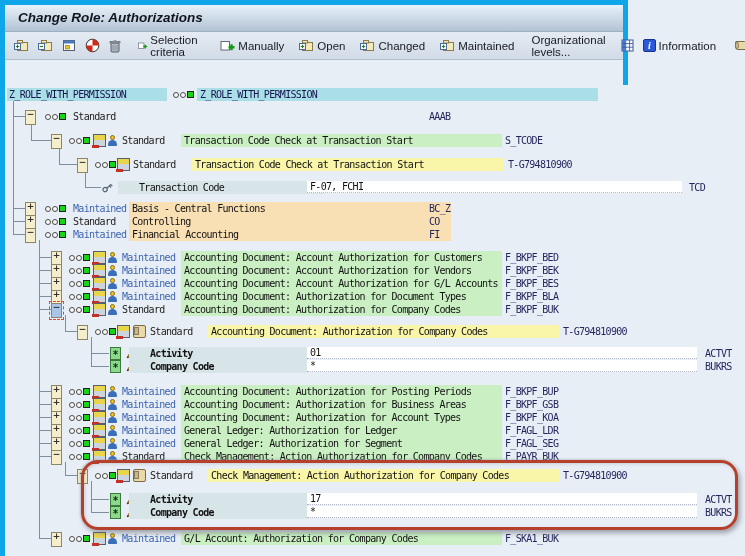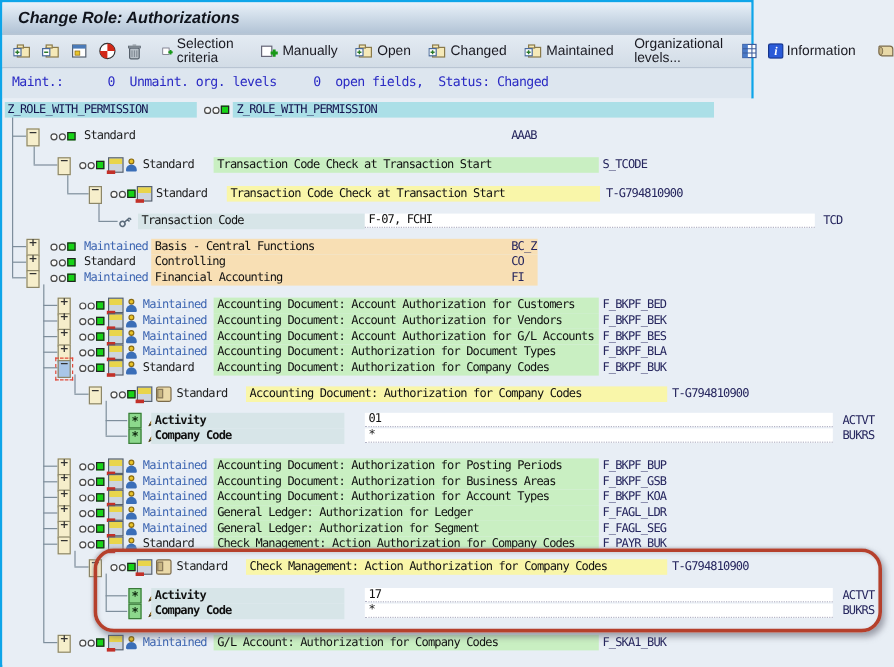--- a/index.html
+++ b/index.html
@@ -2,21 +2,21 @@
 <html><head>
 <meta charset="utf-8">
 <style>
   :root{
     --cy:#abdfe7; --or:#f8dfb4; --gr:#c9efc2; --ye:#f9f6a9; --lb:#d7e5e8;
     --line:#7e8e9c; --codecol:#26265e;
   }
   *{margin:0;padding:0;box-sizing:content-box;}
   html,body{width:745px;height:556px;overflow:hidden;background:#e8eef5;
     font-family:"Liberation Sans",sans-serif;}
-  #app{position:relative;width:628px;height:556px;border:2px solid #0ea5e9;box-sizing:border-box;}
+  #app{position:relative;width:628px;height:556px;border:5px solid #0ea5e9;box-sizing:border-box;}
 
   
   .titlebar{position:absolute;left:0;top:0;width:100%;height:26px;
     background:linear-gradient(#e9f1f9,#c2d1e0 70%,#b2c3d5);
     border-bottom:1px solid #9db0c2;}
   .titlebar .ttl{position:absolute;left:13px;top:5px;font:italic bold 13.5px "Liberation Sans",sans-serif;color:#10141c;}
 
   
   .toolbar{position:absolute;left:0;top:27px;width:100%;height:27px;
     background:linear-gradient(#e4ebf3,#d2dce6);
@@ -33,21 +33,21 @@
 
   
   .tree{position:absolute;left:0;top:80px;width:745px;height:476px;background:#e8eef5;
     font:10px/13px "DejaVu Sans Mono",monospace;letter-spacing:-0.7px;color:#111;}
   .row{position:absolute;left:0;height:13px;width:745px;}
   .row span{position:absolute;top:0;height:13px;line-height:13px;white-space:nowrap;}
   .desc{padding-left:3px;}
   .code{color:var(--codecol);}
   .status{color:#1c1c1c;}
   .status.m{color:#3e66b2;}
-  .lbl{padding-left:3px;}
+  .lbl{padding-left:21px;}
 
   
   .exp{width:9px;height:9px;top:2px;border:1px solid #8c8668;background:#f6eecb;
     text-align:center;color:#333;}
   .exp::before{position:absolute;left:0;top:-2px;width:9px;text-align:center;
     font:bold 9px "DejaVu Sans",sans-serif;letter-spacing:0;}
   .exp.p::before{content:"+";}
   .exp.m::before{content:"\2212";}
   .exp.sel{background:#a9c6e8;outline:1px dashed #e04838;outline-offset:1px;}
 
@@ -242,23 +242,20 @@
     </span>
     <span class="tbtn mlC">
       <svg width="15" height="13" viewBox="0 0 15 13">
           <path d="M3 2.5h8.5a2.5 2.5 0 0 1 2.5 2.5v5.5H5A2.5 2.5 0 0 1 2.5 8V3Z" fill="#e8d9a8" stroke="#7a6a4a"></path>
           <ellipse cx="4" cy="6.5" rx="1.6" ry="3.2" fill="#c8b684" stroke="#7a6a4a" stroke-width="0.7"></ellipse>
         </svg>
 
     </span>
   </div>
 
-  <div class="statusbar">
-    <span class="stxt">Maint.:      0  Unmaint. org. levels     0  open fields,  Status: Changed</span>
-  </div>
 
   <div class="tree">
 
     <div class="vl" style="left:8px;top:10px;height:139px"></div>
     <div class="hl" style="left:8px;top:31px;width:12px"></div>
     <div class="hl" style="left:8px;top:123px;width:12px"></div>
     <div class="hl" style="left:8px;top:136px;width:12px"></div>
     <div class="hl" style="left:8px;top:149px;width:12px"></div>
     <div class="vl" style="left:26px;top:37px;height:18px"></div>
     <div class="hl" style="left:26px;top:55px;width:20px"></div>

